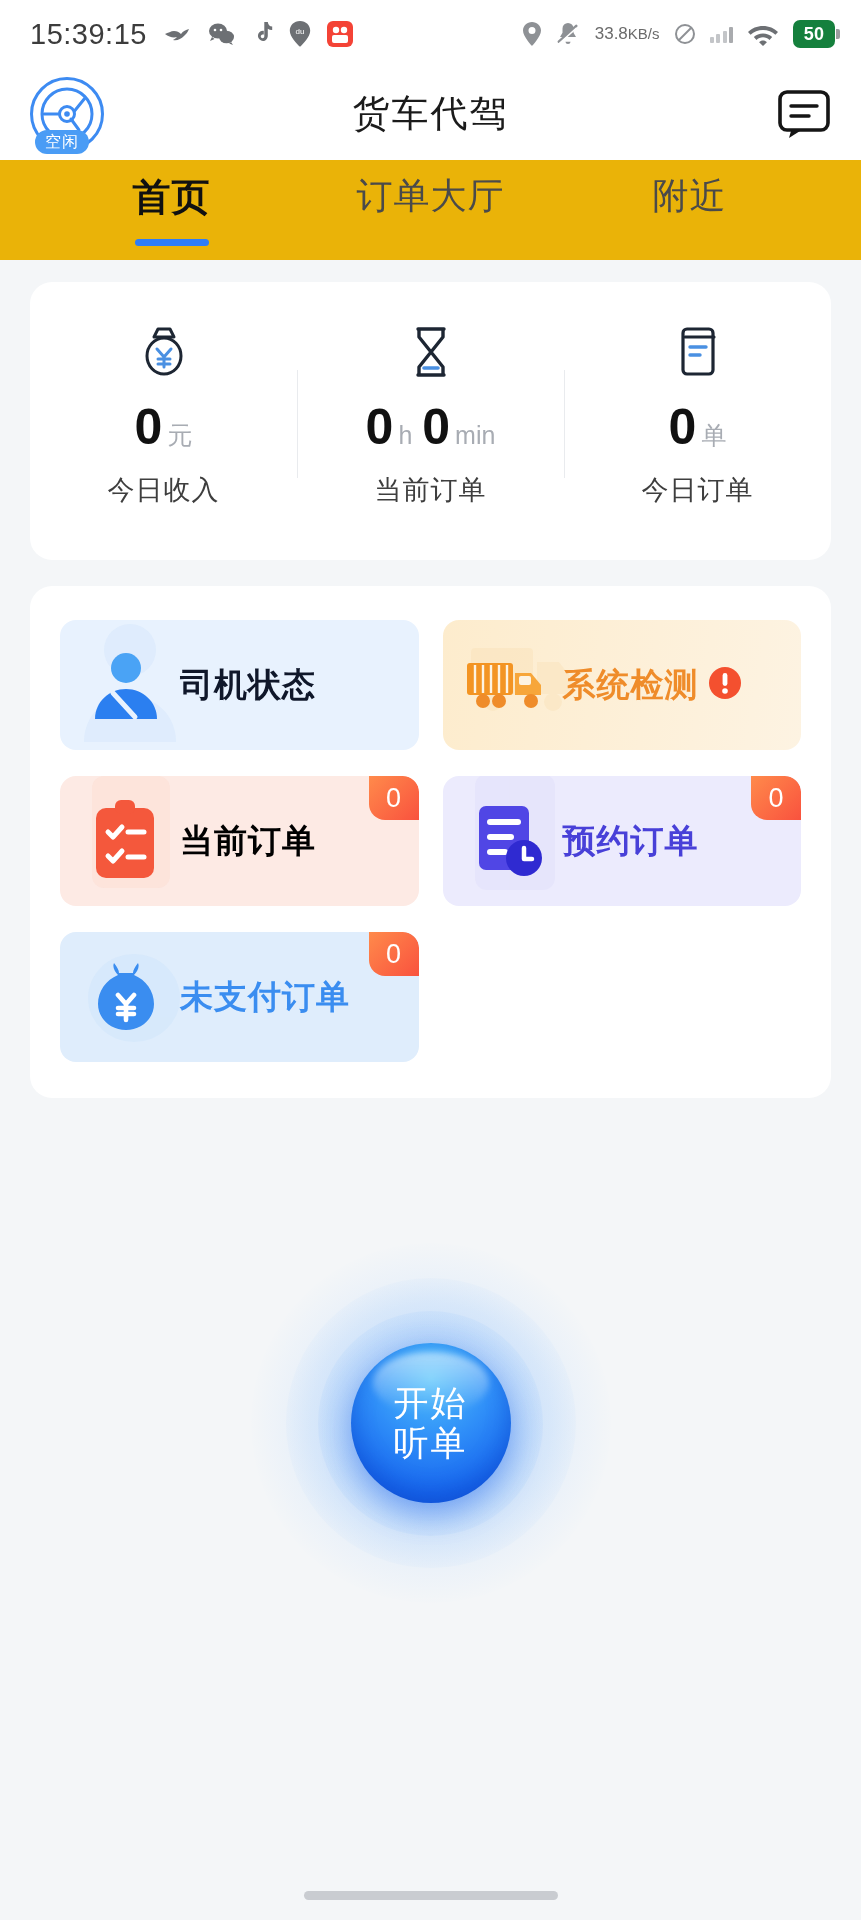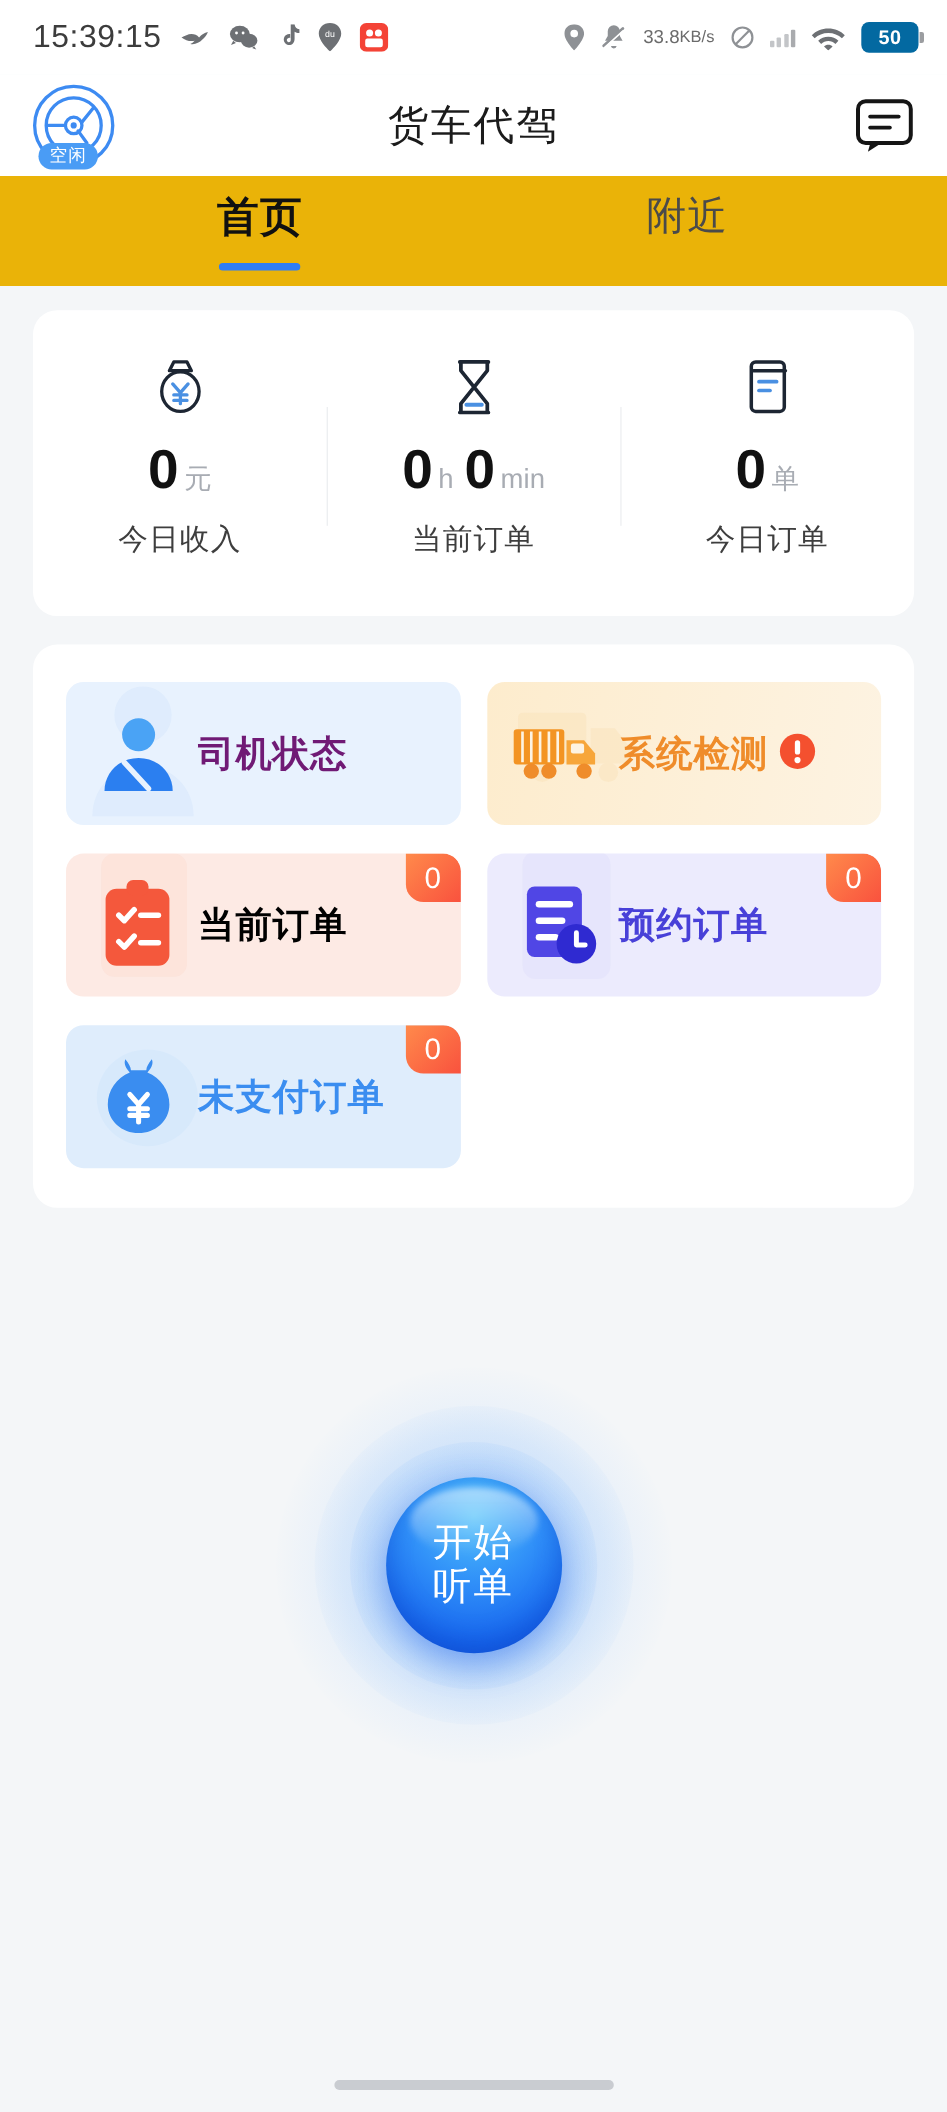--- a/index.html
+++ b/index.html
@@ -25,21 +25,21 @@
   .sb-right { margin-left:auto; display:flex; align-items:center; gap:14px; }
   .net-speed { display:flex; flex-direction:row; align-items:center; line-height:1.02; color:#6b6b6b; font-size:17px; }
   .net-speed .u { font-size:15px; }
   .sig-bars { display:flex; align-items:flex-end; gap:2.5px; height:17px; }
   .sig-bars i { width:4px; background:#c3c5c8; border-radius:1px; display:block; }
   .sig-bars i:nth-child(1){height:6px;}
   .sig-bars i:nth-child(2){height:9px;}
   .sig-bars i:nth-child(3){height:12px;}
   .sig-bars i:nth-child(4){height:16px;background:#a9abae;}
   .battery {
-    width:52px;height:28px;border-radius:7px;background:#0369a1;
+    width:42px;height:28px;border-radius:7px;background:#15803d;
     display:flex;align-items:center;justify-content:center;position:relative;text-align:center;
   }
   .battery:after{content:"";position:absolute;right:-5px;top:9px;width:4px;height:10px;background:#9b9da0;border-radius:0 2px 2px 0;}
   .battery span{color:#fff;font-size:18px;font-weight:bold;letter-spacing:.3px;}
 
   
   .header {
     background:#fff; height:92px; display:flex; align-items:center;
     padding:0 30px; position:relative;
   }
@@ -99,21 +99,21 @@
   .badge {
     position:absolute; top:0; right:0; z-index:5;
     min-width:50px; height:44px; padding:0 13px;
     border-radius:0 16px 0 16px;
     background:linear-gradient(135deg,#ff8a4b,#f9523e);
     color:#fff; font-size:27px; display:flex; align-items:center; justify-content:center;
   }
   .warn-icon { margin-left:8px; position:relative; z-index:2; }
 
   .t-driver { background:#e8f2fe; }
-  .t-driver .tile-label { color:#701a75; }
+  .t-driver .tile-label { color:#0f172a; }
   .t-sys { background:linear-gradient(100deg,#fdeccd,#fdf3e2); }
   .t-sys .tile-label { color:#ef8c2a; }
   .t-cur { background:#fdeae4; }
   .t-cur .tile-label { color:#000000; }
   .t-resv { background:#ecebfd; }
   .t-resv .tile-label { color:#4840d8; }
   .t-unpaid { background:#dfedfc; }
   .t-unpaid .tile-label { color:#3a8df0; }
 
   
@@ -251,20 +251,23 @@
         <line x1="14" y1="17" x2="40" y2="17" stroke="#151515" stroke-width="3.4" stroke-linecap="round"></line>
         <line x1="14" y1="27" x2="32" y2="27" stroke="#151515" stroke-width="3.4" stroke-linecap="round"></line>
       </svg>
     </div>
   </div>
 
   <div class="tabs">
     <div class="tab active">
       <span>首页</span>
       <div class="underline"></div>
+    </div>
+    <div class="tab">
+      <span>订单大厅</span>
     </div>
     <div class="tab">
       <span>附近</span>
     </div>
   </div>
 
   <div class="content">
 
     <div class="card stats-card">
       <div class="stats-row">

